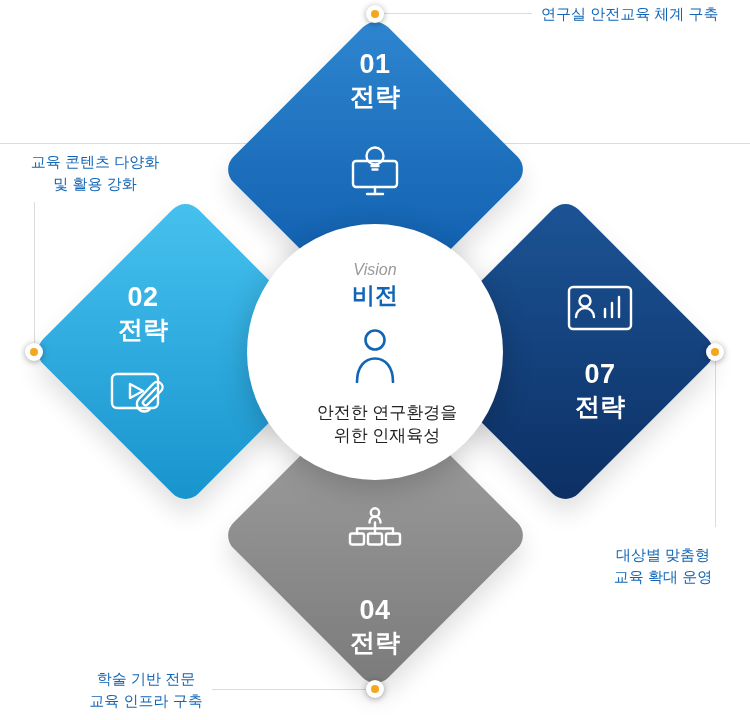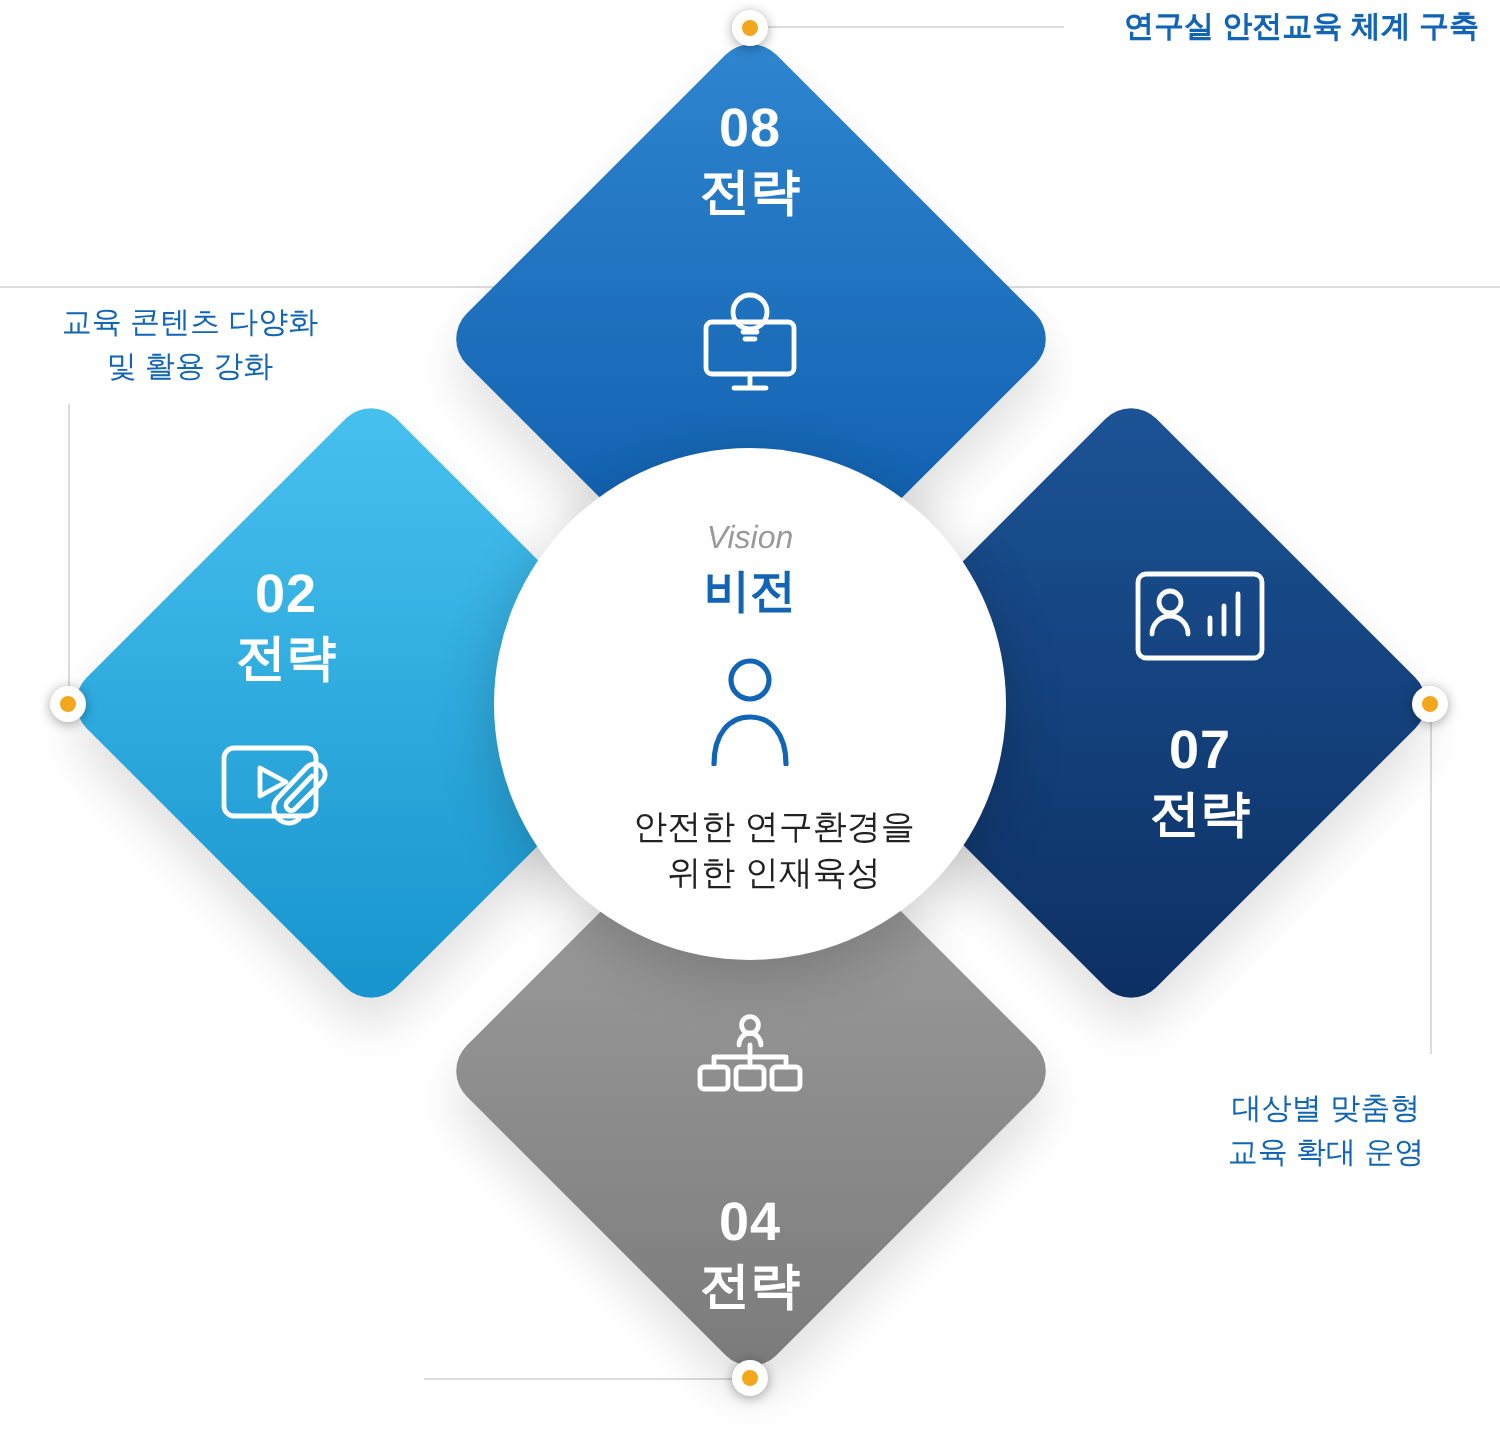--- a/index.html
+++ b/index.html
@@ -58,21 +58,21 @@
   .dot::after{content:"";position:absolute;left:5px;top:5px;width:8px;height:8px;border-radius:50%;
        background:var(--dot-orange,#f3a71c);}
   #dot-top{left:366px;top:5px;}
   #dot-left{left:25px;top:343px;}
   #dot-right{left:706px;top:343px;}
   #dot-bottom{left:366px;top:680px;}
 
   
   .callout{position:absolute;z-index:5;color:var(--accent-blue,#1265b5);
      font-size:15px;font-weight:500;line-height:22px;}
-  #callout-top{left:562px;top:3px;font-weight:bold;}
+  #callout-top{left:541px;top:3px;}
   #callout-left{left:15px;top:151px;width:160px;text-align:center;}
   #callout-right{left:598px;top:544px;width:130px;text-align:center;}
   #callout-bottom{left:66px;top:668px;width:160px;text-align:center;}
 </style>
 </head>
 <body>
 
 <div class="stage">
 
   <div class="line" id="divider"></div>
@@ -80,21 +80,21 @@
   <div class="line" id="conn-left"></div>
   <div class="line" id="conn-right"></div>
   <div class="line" id="conn-bottom"></div>
 
   <div class="diamond" id="diamond-1"></div>
   <div class="diamond" id="diamond-2"></div>
   <div class="diamond" id="diamond-3"></div>
   <div class="diamond" id="diamond-4"></div>
 
   <div class="d-content col" id="content-1">
-    <div class="num">08</div>
+    <div class="num">01</div>
     <div class="lbl">전략</div>
     <span class="icon icon-white">
       <svg width="62" height="62" viewBox="0 0 62 62">
         <rect x="9" y="23" width="44" height="26" rx="3"></rect>
         <path d="M31,49 v6 M23,56 h16"></path>
         <circle cx="31" cy="18" r="8.5"></circle>
         <path d="M27.5,28 h7 M28.5,31.5 h5"></path>
       </svg>
     </span>
   </div>
@@ -167,14 +167,18 @@
     <div>연구실 안전교육 체계 구축</div>
   </div>
   <div class="callout" id="callout-left">
     <div>교육 콘텐츠 다양화</div>
     <div>및 활용 강화</div>
   </div>
   <div class="callout" id="callout-right">
     <div>대상별 맞춤형</div>
     <div>교육 확대 운영</div>
   </div>
+  <div class="callout" id="callout-bottom">
+    <div>학술 기반 전문</div>
+    <div>교육 인프라 구축</div>
+  </div>
 
 </div>
 
 </body></html>

